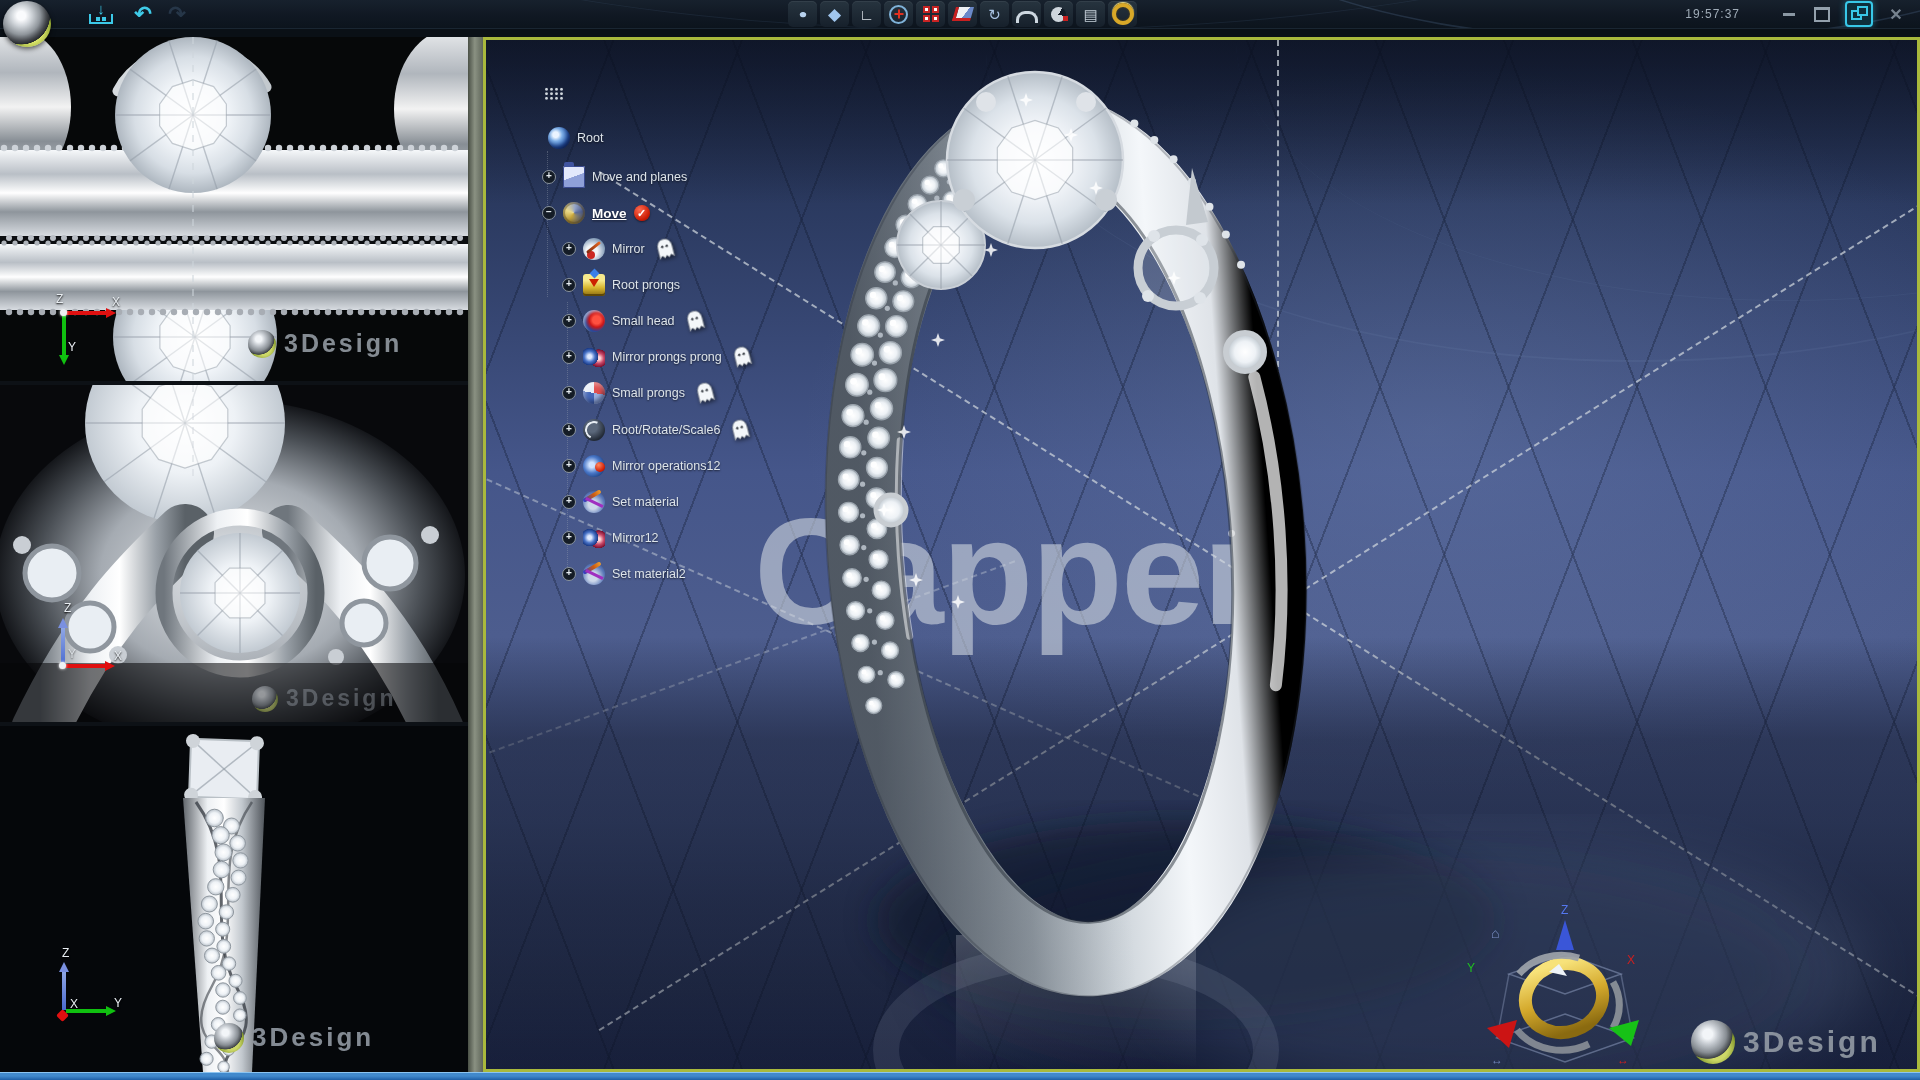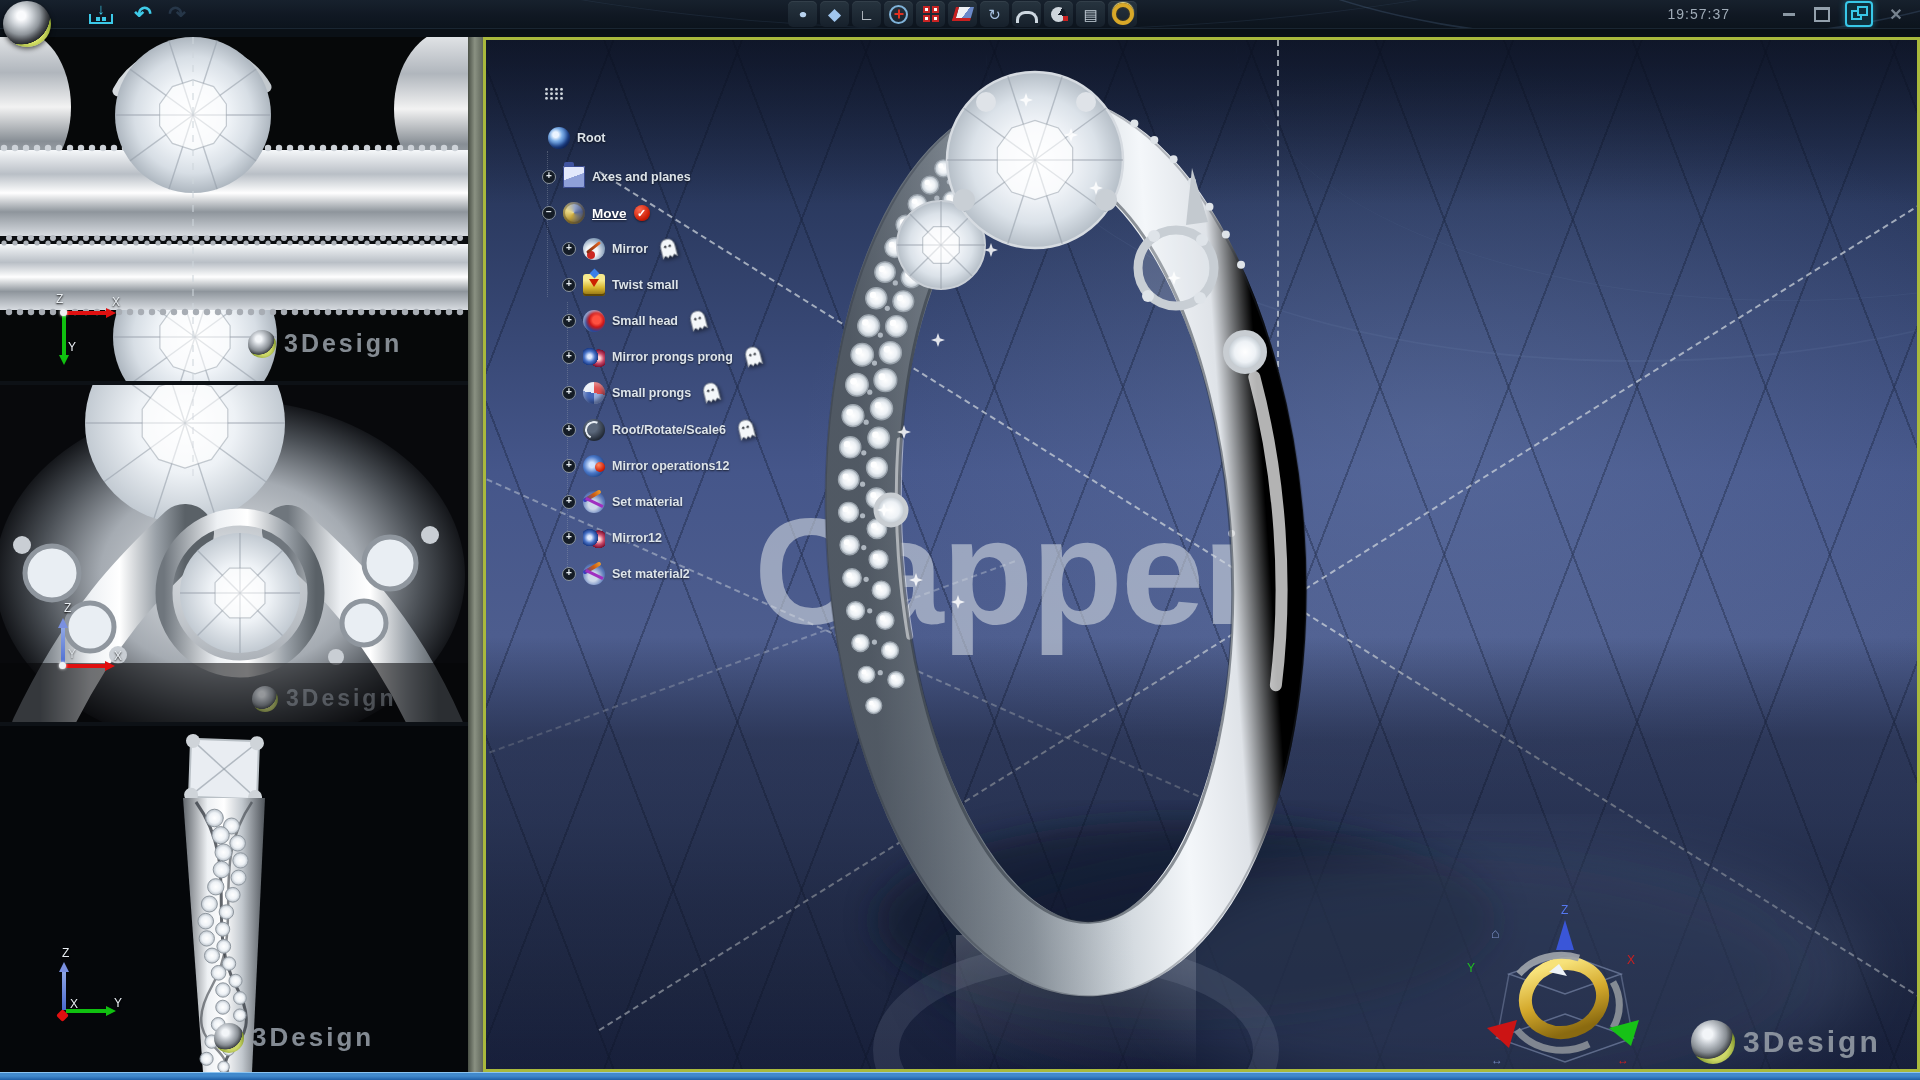--- a/index.html
+++ b/index.html
@@ -40,21 +40,21 @@
     linear-gradient(#c82424,#c82424) 0 0/7px 7px no-repeat, linear-gradient(#c82424,#c82424) 9px 0/7px 7px no-repeat,
     linear-gradient(#c82424,#c82424) 0 9px/7px 7px no-repeat, linear-gradient(#c82424,#c82424) 9px 9px/7px 7px no-repeat;}
   .ico-sketch-layers{width:15px;height:11px;background:linear-gradient(115deg,#eef1f4 0 55%,#6a88c8 56% 100%);
     transform:skewX(-16deg);border-left:3px solid #c82020;border-bottom:3px solid #c82020;}
   .ico-band-arc{width:16px;height:9px;border:3.5px solid #cdd7e0;border-bottom:none;border-radius:9px 9px 0 0;margin-top:6px;}
   .ico-boolean-cut{width:15px;height:15px;border-radius:50%;background:conic-gradient(from 30deg,#141d28 0 75deg,#cfd6dd 75deg 360deg);position:relative;}
   .ico-boolean-cut::after{content:"";position:absolute;right:-2px;bottom:1px;width:5px;height:5px;background:#c82020;}
   .ico-gold-ring{width:14px;height:14px;border-radius:50%;border:4px solid #d8a828;
     box-shadow:inset 0 0 2px #6a4e08,0 -1px 1px #f8e68a;}
   #tb-right{position:absolute;right:14px;top:0;height:28px;display:flex;align-items:center;gap:13px;}
-  #clock{color:#9fabb7;font-size:14px;letter-spacing:1px;margin-right:36px;}
+  #clock{color:#9fabb7;font-size:12px;letter-spacing:1px;margin-right:26px;}
   .wc{width:20px;height:20px;display:flex;align-items:center;justify-content:center;}
   .wc-minimize i{width:12px;height:3px;background:#8a97a3;display:block;}
   .wc-restore i{width:12px;height:10px;border:2px solid #93a0ac;border-top-width:3px;display:block;}
   .wc-maximize{width:24px;height:22px;border:2px solid #38c8e8;border-radius:4px;background:#0e2f3c;
     box-shadow:0 0 7px rgba(56,200,232,.45);position:relative;}
   .wc-maximize::before{content:"";position:absolute;left:4px;top:7px;width:7px;height:6px;border:2px solid #38c8e8;}
   .wc-maximize::after{content:"";position:absolute;right:3px;top:3px;width:7px;height:6px;border:2px solid #38c8e8;background:#0e2f3c;}
   .wc-close{color:#76828e;font-size:16px;font-weight:bold;}
   
   .vp{position:absolute;left:0;width:468px;overflow:hidden;background:#05070a;}
@@ -99,21 +99,21 @@
   #ring-svg{position:absolute;inset:0;}
   
   #tree{position:absolute;left:56px;top:47px;width:360px;height:520px;}
   #grip{position:absolute;left:2px;top:0;width:20px;height:13px;
     background-image:radial-gradient(circle,#cfd6dc 1.2px,rgba(0,0,0,0) 1.5px);background-size:5px 4.5px;}
   .guide{position:absolute;border-left:1px dotted rgba(160,170,180,.35);width:0;}
   .trow{position:absolute;left:0;height:26px;display:flex;align-items:center;gap:7px;}
   .lvl0{padding-left:6px;}  .lvl1{padding-left:0;}  .lvl2{padding-left:20px;}
   .expander{width:12px;height:12px;border-radius:50%;background:#141c26;border:1px solid #8a949e;
     color:#e8eef2;font-size:10px;line-height:10px;text-align:center;flex:0 0 auto;font-weight:bold;}
-  .tlabel{color:#dde4ea;font-size:12.5px;text-shadow:0 1px 2px rgba(0,0,0,.65);white-space:nowrap;font-weight:bold;}
+  .tlabel{color:#dde4ea;font-size:12.5px;text-shadow:0 1px 2px rgba(0,0,0,.65);white-space:nowrap;}
   .tlabel.part{color:#ffffff;font-size:13.5px;font-weight:bold;text-decoration:underline;}
   .badge{width:16px;height:16px;border-radius:50%;background:radial-gradient(circle at 35% 30%,#ff6a50,#c81800 70%,#8a0e00);
     color:#fff;font-size:11px;line-height:16px;text-align:center;font-weight:bold;box-shadow:0 1px 2px rgba(0,0,0,.5);}
   .ghost{transform:rotate(-14deg);filter:drop-shadow(1px 2px 2px rgba(0,0,0,.55));}
   .ti{width:22px;height:22px;border-radius:50%;position:relative;flex:0 0 auto;}
   .ti-globe{background:radial-gradient(circle at 35% 35%,#eaf4ff 0 14%,#7fb0e8 32%,#2a5cb0 62%,#12306e 88%);box-shadow:inset -2px -3px 4px rgba(0,0,30,.5);}
   .ti-folder{border-radius:2px;background:linear-gradient(160deg,#e2e8fb 0 48%,#8fa0d8 49% 100%);box-shadow:inset 0 0 0 1px #3a4a90;}
   .ti-folder::before{content:"";position:absolute;top:-4px;left:1px;width:10px;height:5px;background:#4054a0;border-radius:2px 2px 0 0;}
   .ti-part{background:conic-gradient(from 210deg,#caa83a,#ead98a 80deg,#94a4c8 160deg,#5a6a9a 230deg,#caa83a 360deg);
     box-shadow:inset 0 0 0 2px rgba(90,70,20,.4),inset -2px -3px 5px rgba(20,20,40,.45);}
@@ -851,42 +851,42 @@
       <div id="grip" data-name="tree-grip-handle"></div>
       <div class="guide" style="left:5px;top:64px;height:146px;"></div>
       <div class="guide" style="left:25px;top:215px;height:275px;"></div>
     <div class="trow lvl0" data-name="tree-item-root" style="top: 38px;">
           <div class="ti ti-globe" data-name="globe-icon"></div>
           <span class="tlabel" data-name="tree-item-label">Root</span>
         </div>
         <div class="trow lvl1" data-name="tree-item-axes-and-planes" style="top: 77px;">
           <span class="expander" data-name="expander-icon">+</span>
           <div class="ti ti-folder" data-name="folder-icon"></div>
-          <span class="tlabel" data-name="tree-item-label">Axes and planes</span>
+          <span class="tlabel" data-name="tree-item-label">Move and planes</span>
         </div>
         <div class="trow lvl1" data-name="tree-item-part" style="top: 113px;">
           <span class="expander" data-name="expander-icon">−</span>
           <div class="ti ti-part" data-name="part-icon"></div>
           <span class="tlabel part" data-name="tree-item-label">Move</span>
           <span class="badge" data-name="validated-check-badge">✓</span>
         </div>
         <div class="trow lvl2" data-name="tree-item-sketch" style="top: 149px;">
           <span class="expander" data-name="expander-icon">+</span>
           <div class="ti ti-sketch" data-name="sketch-icon"></div>
           <span class="tlabel" data-name="tree-item-label">Mirror</span>
           <svg class="ghost" viewBox="0 0 24 24" width="27" height="25" data-name="hidden-ghost-icon">
             <path d="M12 2C7 2 5 6 5 11v9l2.6-2.6L10 20l2-2.4L14 20l2.4-2.6L19 20v-9c0-5-2-9-7-9z" fill="#f4f7fa" stroke="#8a929a" stroke-width="0.8"></path>
             <circle cx="9.6" cy="9" r="1.2" fill="#3a3f46"></circle>
             <circle cx="14" cy="9" r="1.2" fill="#3a3f46"></circle>
           </svg>
         </div>
         <div class="trow lvl2" data-name="tree-item-twist-prongs" style="top: 185px;">
           <span class="expander" data-name="expander-icon">+</span>
           <div class="ti ti-twist" data-name="twist-icon"></div>
-          <span class="tlabel" data-name="tree-item-label">Twist small</span>
+          <span class="tlabel" data-name="tree-item-label">Root prongs</span>
         </div>
         <div class="trow lvl2" data-name="tree-item-side-head" style="top: 221px;">
           <span class="expander" data-name="expander-icon">+</span>
           <div class="ti ti-sidehead" data-name="sidehead-icon"></div>
           <span class="tlabel" data-name="tree-item-label">Small head</span>
           <svg class="ghost" viewBox="0 0 24 24" width="27" height="25" data-name="hidden-ghost-icon">
             <path d="M12 2C7 2 5 6 5 11v9l2.6-2.6L10 20l2-2.4L14 20l2.4-2.6L19 20v-9c0-5-2-9-7-9z" fill="#f4f7fa" stroke="#8a929a" stroke-width="0.8"></path>
             <circle cx="9.6" cy="9" r="1.2" fill="#3a3f46"></circle>
             <circle cx="14" cy="9" r="1.2" fill="#3a3f46"></circle>
           </svg>

